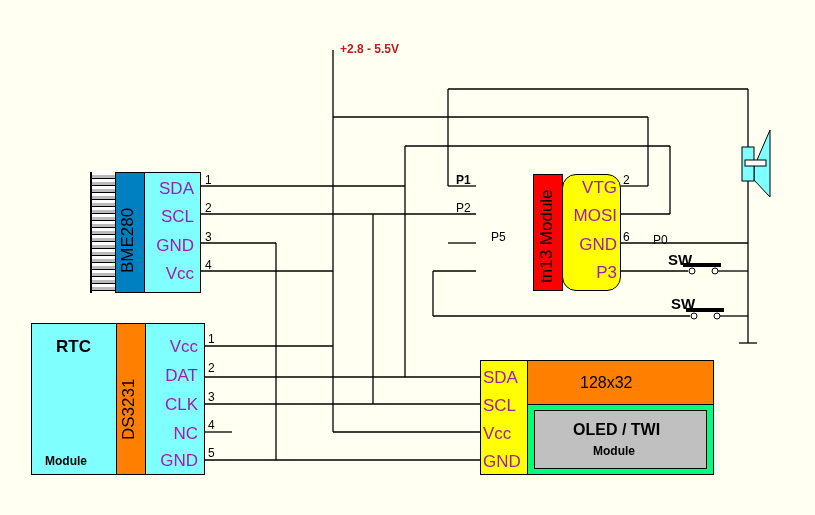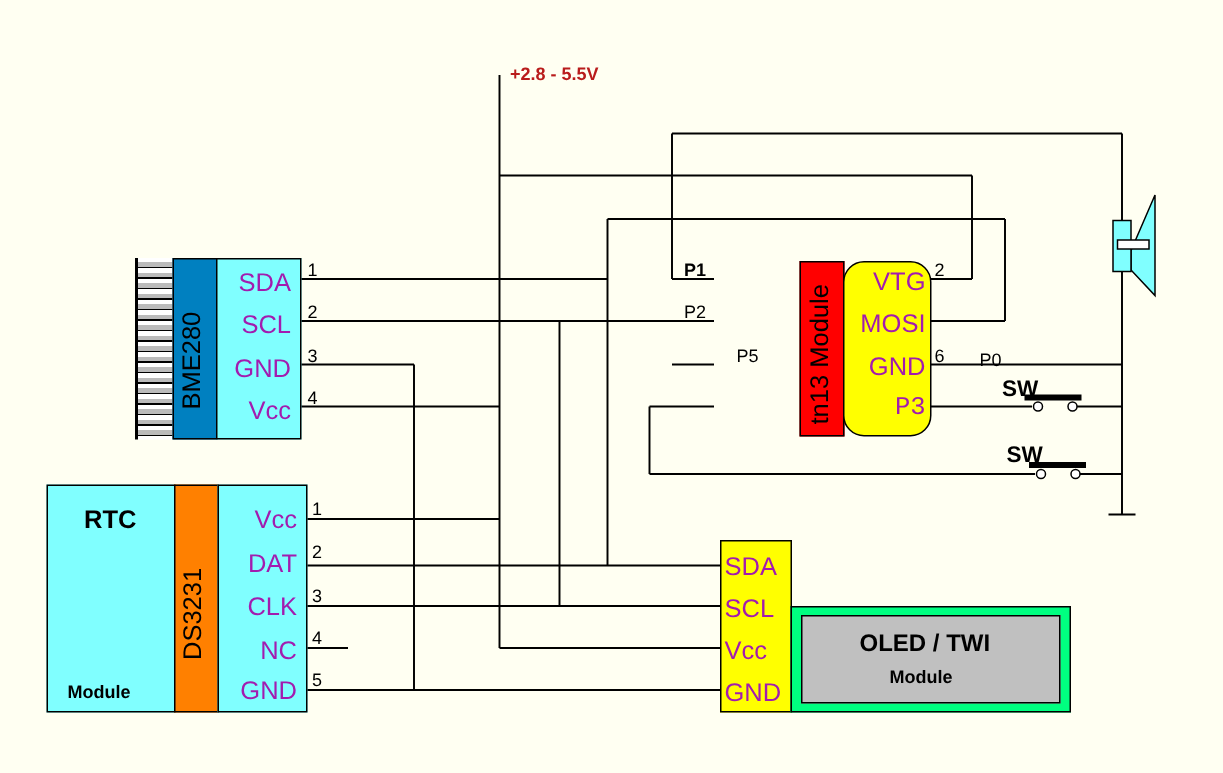--- a/index.html
+++ b/index.html
@@ -155,39 +155,42 @@
 <span class="pinnum" style="left:208px;top:447px;">5</span>
 
 <div class="abs" style="left:476px;top:174px;width:145px;height:117px;">
   <div class="abs box red" style="left:57px;top:0;width:30px;height:117px;">
     <span class="vtext" style="left:4px;top:108px;">tn13 Module</span>
   </div>
   <div class="abs box yellow" style="left:86px;top:0;width:59px;height:117px;border-radius:14px;">
     <span class="pin" style="right:3px;top:4px;">VTG</span>
     <span class="pin" style="right:3px;top:32px;">MOSI</span>
     <span class="pin" style="right:3px;top:61px;">GND</span>
-    <span class="pin" style="right:3px;top:89px;font-family:Liberation Mono, monospace;">P3</span>
+    <span class="pin" style="right:3px;top:89px;">P3</span>
   </div>
 </div>
 <span class="pinnum" style="left:456px;top:174px;font-weight:bold;">P1</span>
 <span class="pinnum" style="left:456px;top:202px;text-align:center;">P2</span>
 <span class="pinnum" style="left:456px;top:231px;margin-left:35px;">P5</span>
 <span class="pinnum" style="left:623px;top:174px;">2</span>
 <span class="pinnum" style="left:653px;top:202px;margin-top:32px;">P0</span>
 <span class="pinnum" style="left:623px;top:231px;">6</span>
 
 <span class="sw-label" style="left:668px;top:252px;">SW</span>
 <span class="sw-label" style="left:671px;top:296px;">SW</span>
 
 <div class="abs" style="left:480px;top:360px;width:234px;height:115px;">
   <div class="abs box yellow" style="left:0;top:0;width:48px;height:115px;">
     <span class="pin" style="left:2px;top:8px;">SDA</span>
     <span class="pin" style="left:2px;top:36px;">SCL</span>
     <span class="pin" style="left:2px;top:64px;">Vcc</span>
     <span class="pin" style="left:2px;top:92px;">GND</span>
   </div>
+  <div class="abs box orange" style="left:47px;top:0;width:187px;height:45px;">
+    <span class="abs" style="left:52px;top:13px;font-size:16px;">128x32</span>
+  </div>
   <div class="abs box green" style="left:47px;top:44px;width:187px;height:71px;">
     <div class="abs box grey" style="left:6px;top:5px;width:173px;height:59px;">
       <span class="abs bold" style="left:38px;top:10px;font-size:16px;">OLED / TWI</span>
       <span class="abs bold" style="left:58px;top:33px;font-size:12px;">Module</span>
     </div>
   </div>
 </div>
 
 </body></html>

